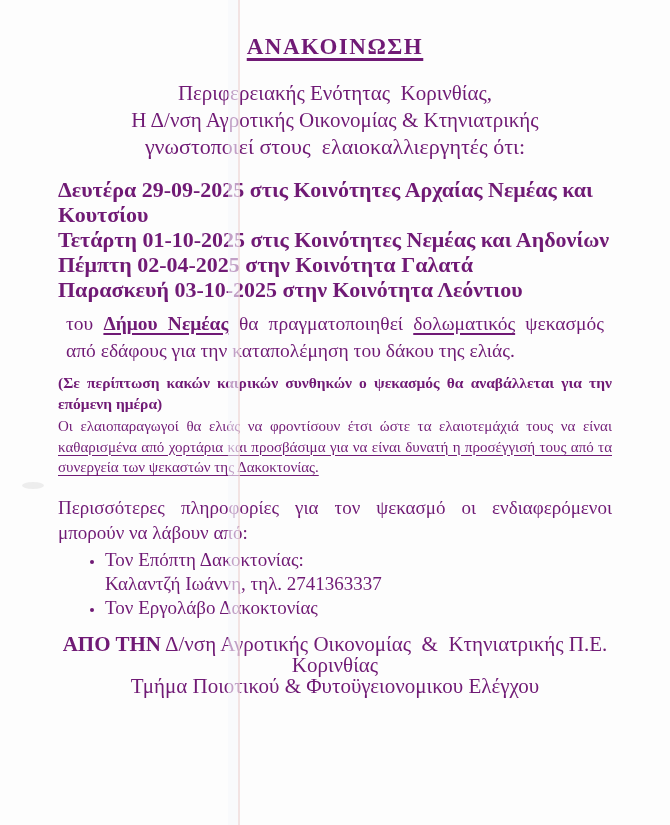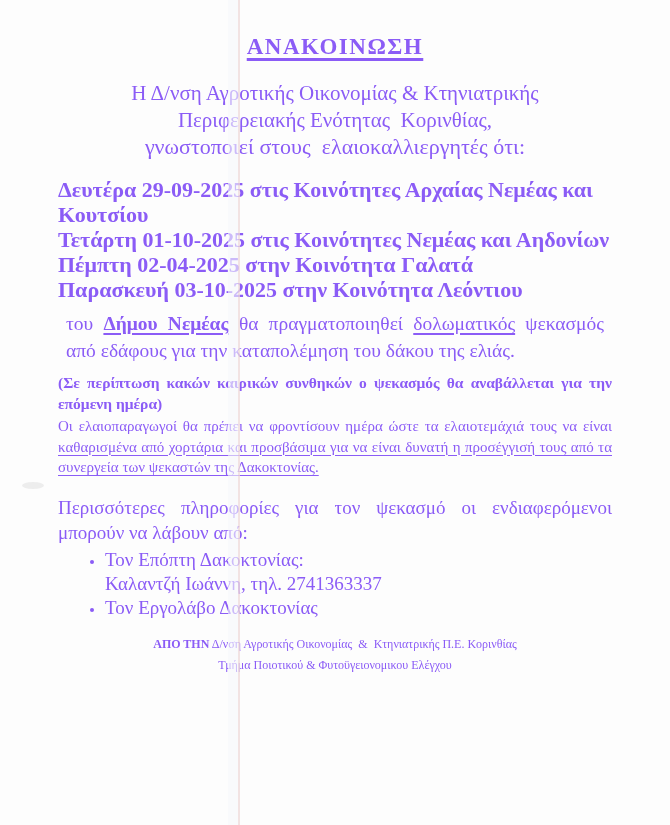--- a/index.html
+++ b/index.html
@@ -3,21 +3,21 @@
 <meta charset="utf-8">
 <style>
   html, body { margin: 0; padding: 0; background: #ffffff; }
   .page {
     position: relative;
     width: 670px;
     height: 825px;
     margin: 0 auto;
     background: #fdfdfd;
     overflow: hidden;
-    color: #8b5cf6;
+    color: #701a75;
     font-family: "Liberation Serif", "DejaVu Serif", serif;
     box-sizing: border-box;
     padding: 0 58px;
   }
   
   .scan-line {
     position: absolute;
     left: 238px; top: 0;
     width: 2px; height: 825px;
     background: #eddada;
@@ -89,51 +89,51 @@
   .contacts {
     margin: 3px 0 0;
     padding-left: 47px;
     list-style: disc;
     font-size: 19px;
     line-height: 24px;
   }
   .contacts li { margin: 0; }
   .contacts li::marker { font-size: 15px; }
 
-  .footer { margin-top: 14px; font-size: 12px; line-height: 21px; text-align: center; }
+  .footer { margin-top: 14px; font-size: 21px; line-height: 21px; text-align: center; }
 </style>
 </head>
 <body>
 
 <div class="page">
   <div class="scan-line-halo"></div>
   <div class="scan-line"></div>
   <div class="smudge"></div>
 
   <h1 class="title"><span>ΑΝΑΚΟΙΝΩΣΗ</span></h1>
 
   <div class="header">
+    <div class="hline prewrap">Περιφερειακής Ενότητας  Κορινθίας,</div>
     <div class="hline prewrap">Η Δ/νση Αγροτικής Οικονομίας &amp; Κτηνιατρικής</div>
-    <div class="hline prewrap">Περιφερειακής Ενότητας  Κορινθίας,</div>
     <div class="hline3 prewrap">γνωστοποιεί στους  ελαιοκαλλιεργητές ότι:</div>
   </div>
 
   <div class="schedule">
     <div class="schedule-line">Δευτέρα 29-09-2025 στις Κοινότητες Αρχαίας Νεμέας και Κουτσίου</div>
     <div class="schedule-line">Τετάρτη 01-10-2025 στις Κοινότητες Νεμέας και Αηδονίων</div>
     <div class="schedule-line">Πέμπτη 02-04-2025 στην Κοινότητα Γαλατά</div>
     <div class="schedule-line">Παρασκευή 03-10-2025 στην Κοινότητα Λεόντιου</div>
   </div>
 
   <p class="spray"><span>του </span><span class="muni">Δήμου Νεμέας</span><span> θα πραγματοποιηθεί </span><span class="underline">δολωματικός</span><span> ψεκασμός από εδάφους για την καταπολέμηση του δάκου της ελιάς.</span></p>
 
   <p class="note">(Σε περίπτωση κακών καιρικών συνθηκών ο ψεκασμός θα αναβάλλεται για την επόμενη ημέρα)</p>
 
 
-  <p class="access"><span>Οι ελαιοπαραγωγοί θα πρέπει να φροντίσουν ημέρα ώστε τα ελαιοτεμάχιά τους να είναι </span><span class="underline">καθαρισμένα από χορτάρια και προσβάσιμα για να είναι δυνατή η προσέγγισή τους από τα συνεργεία των ψεκαστών της Δακοκτονίας.</span></p>
+  <p class="access"><span>Οι ελαιοπαραγωγοί θα ελιάς να φροντίσουν έτσι ώστε τα ελαιοτεμάχιά τους να είναι </span><span class="underline">καθαρισμένα από χορτάρια και προσβάσιμα για να είναι δυνατή η προσέγγισή τους από τα συνεργεία των ψεκαστών της Δακοκτονίας.</span></p>
 
   <p class="info-intro">Περισσότερες πληροφορίες για τον ψεκασμό οι ενδιαφερόμενοι μπορούν να λάβουν από:</p>
 
   <ul class="contacts">
     <li>
       <div class="role">Τον Επόπτη Δακοκτονίας:</div>
       <div class="person">Καλαντζή Ιωάννη, τηλ. 2741363337</div>
     </li>
     <li>
       <div class="role">Τον Εργολάβο Δακοκτονίας</div>

